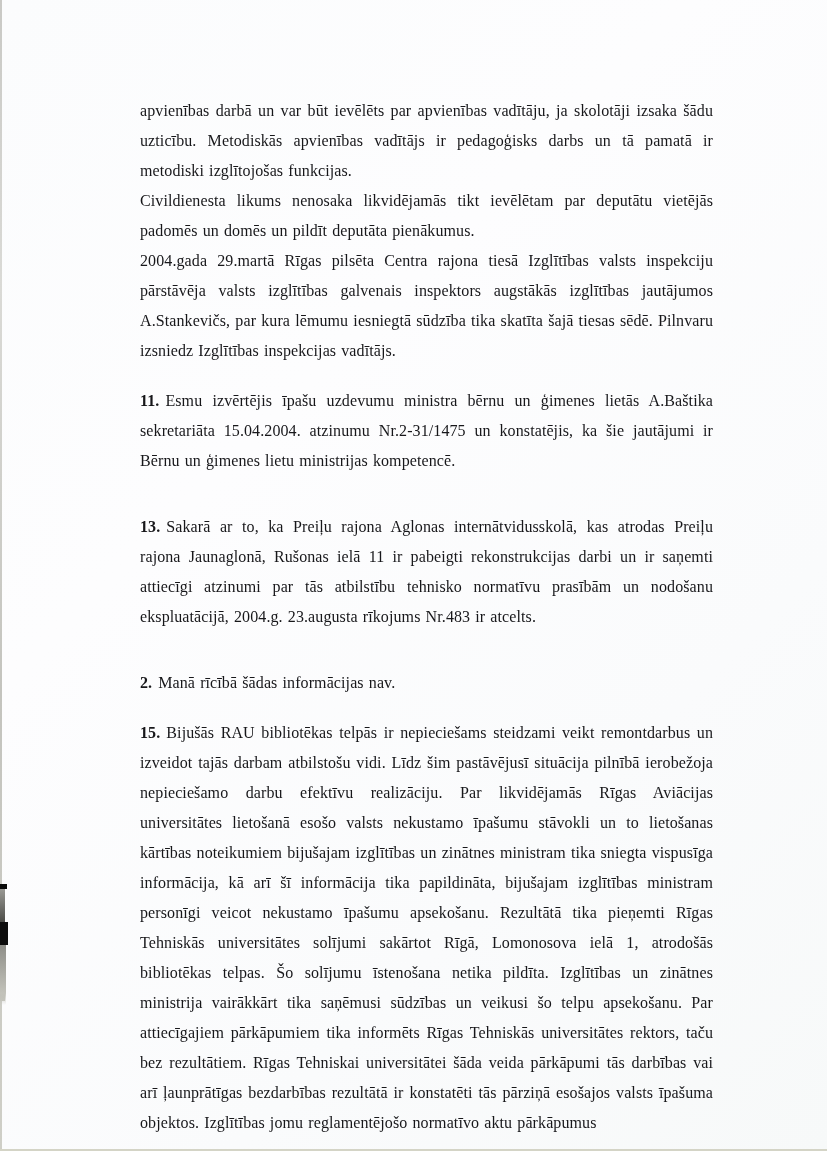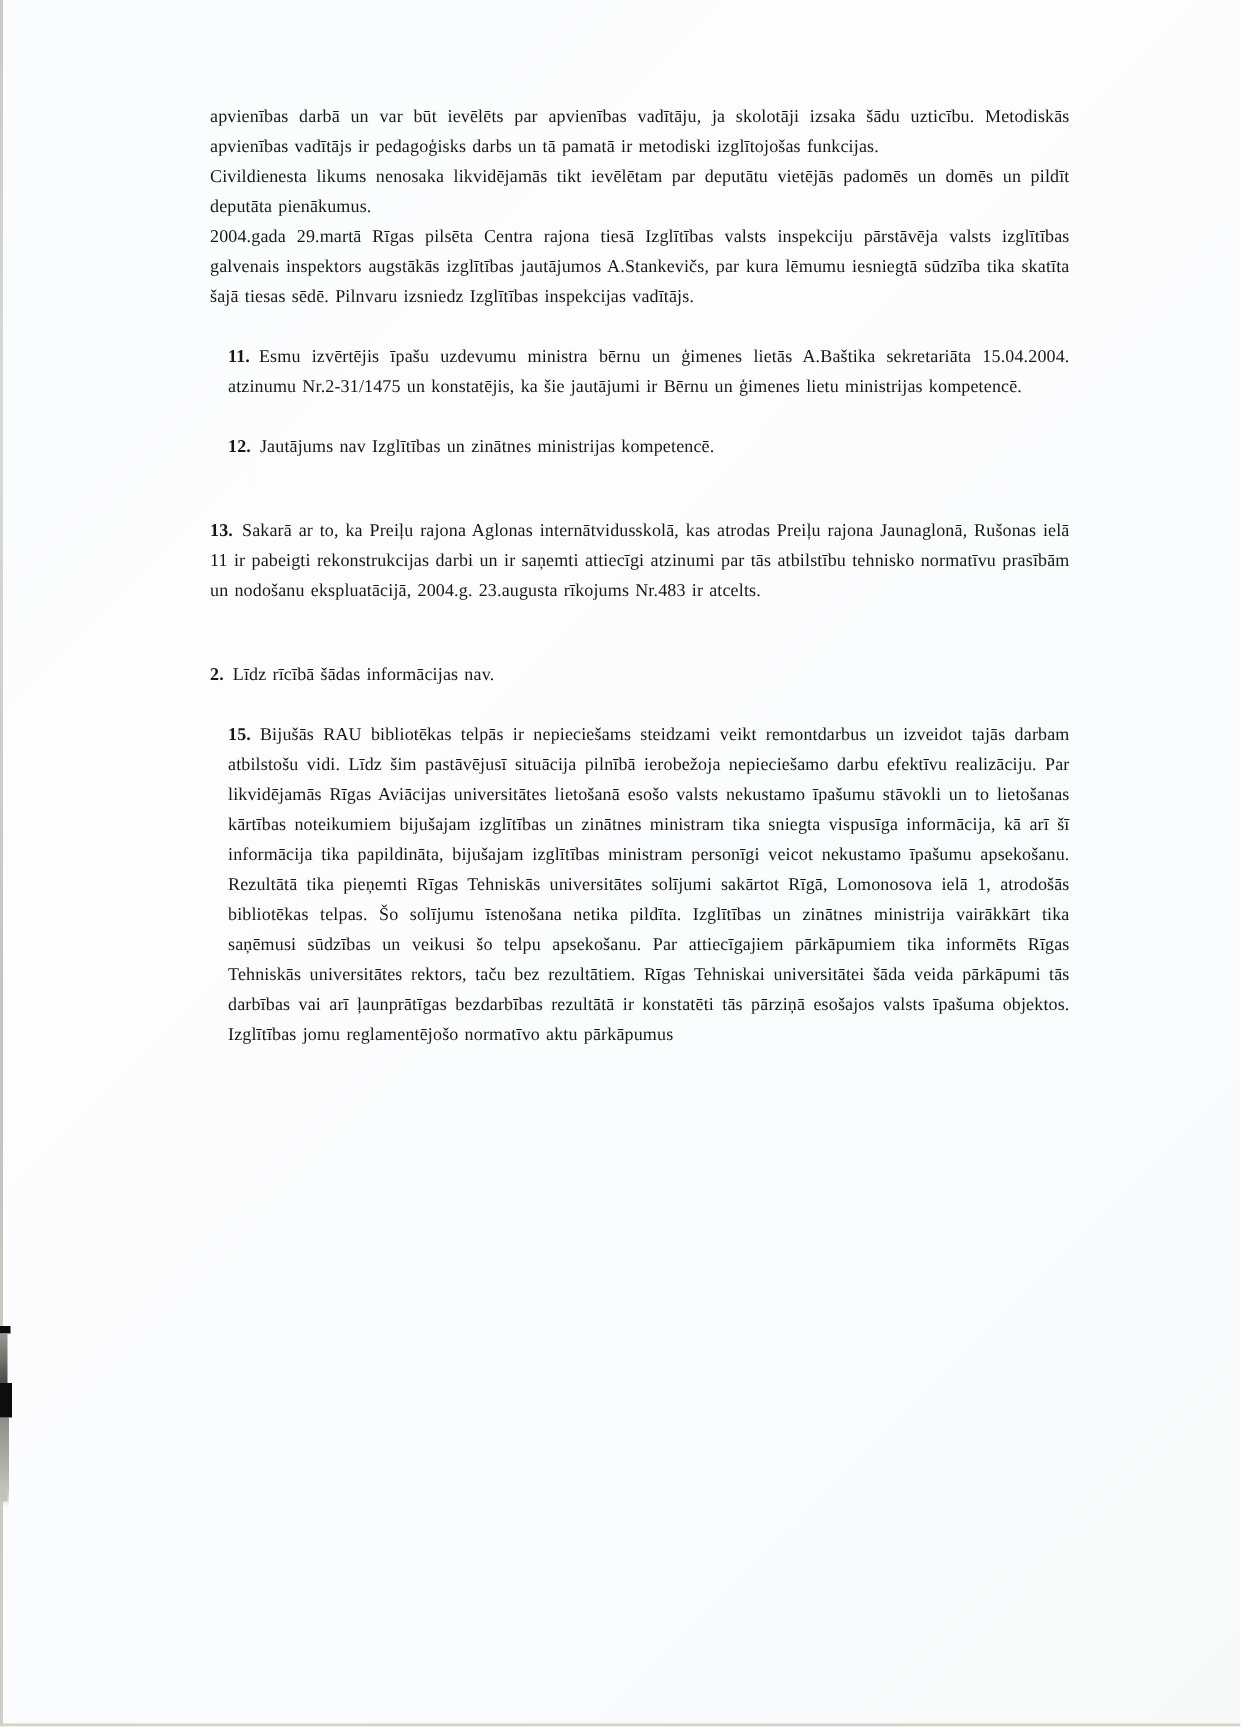--- a/index.html
+++ b/index.html
@@ -51,55 +51,54 @@
   .artifact-fade {
     position: absolute;
     left: 0; top: 945px;
     width: 6px; height: 60px;
     background: linear-gradient(to bottom, #8e8e88, #c2c2ba 80%, rgba(200,200,192,0));
   }
   
   .doc {
     position: absolute;
     left: 140px;
-    top: 67px;
+    top: 96px;
     width: 573px;
-    font-size: 12px;
-    line-height: 20px;
+    font-size: 16px;
+    line-height: 30px;
     color: #17171a;
     text-align: justify;
     letter-spacing: 0.1px;
     word-spacing: 1px;
   }
   .para { margin: 0; }
-  .para.gap { margin-top: 20px; margin-left: 12px; }
+  .para.gap { margin-top: 20px; }
   .para.gap-lg { margin-top: 36px; }
   .num { font-weight: bold; margin-right: 6px; }
   .num:empty { margin-right: 0; }
 </style>
 </head>
 <body>
 
 <div class="scan-page">
 
   <div class="doc">
 
     <p class="para"><b class="num"></b><span>apvienības darbā un var būt ievēlēts par apvienības vadītāju, ja skolotāji izsaka šādu uzticību. Metodiskās apvienības vadītājs ir pedagoģisks darbs un tā pamatā ir metodiski izglītojošas funkcijas.</span></p>
 
     <p class="para"><b class="num"></b><span>Civildienesta likums nenosaka likvidējamās tikt ievēlētam par deputātu vietējās padomēs un domēs un pildīt deputāta pienākumus.</span></p>
 
     <p class="para"><b class="num"></b><span>2004.gada 29.martā Rīgas pilsēta Centra rajona tiesā Izglītības valsts inspekciju pārstāvēja valsts izglītības galvenais inspektors augstākās izglītības jautājumos A.Stankevičs, par kura lēmumu iesniegtā sūdzība tika skatīta šajā tiesas sēdē. Pilnvaru izsniedz Izglītības inspekcijas vadītājs.</span></p>
 
     <p class="para gap"><b class="num">11.</b><span>Esmu izvērtējis īpašu uzdevumu ministra bērnu un ģimenes lietās A.Baštika sekretariāta 15.04.2004. atzinumu Nr.2-31/1475 un konstatējis, ka šie jautājumi ir Bērnu un ģimenes lietu ministrijas kompetencē.</span></p>
 
-    <p class="para gap"><b class="num">12.</b><span>Jautājums nav Izglītības un zinātnes ministrijas kompetencē.</span></p>
 
     <p class="para gap-lg"><b class="num">13.</b><span>Sakarā ar to, ka Preiļu rajona Aglonas internātvidusskolā, kas atrodas Preiļu rajona Jaunaglonā, Rušonas ielā 11 ir pabeigti rekonstrukcijas darbi un ir saņemti attiecīgi atzinumi par tās atbilstību tehnisko normatīvu prasībām un nodošanu ekspluatācijā, 2004.g. 23.augusta rīkojums Nr.483 ir atcelts.</span></p>
 
-    <p class="para gap-lg"><b class="num">2.</b><span>Līdz rīcībā šādas informācijas nav.</span></p>
+    <p class="para gap-lg"><b class="num">2.</b><span>Manā rīcībā šādas informācijas nav.</span></p>
 
     <p class="para gap"><b class="num">15.</b><span>Bijušās RAU bibliotēkas telpās ir nepieciešams steidzami veikt remontdarbus un izveidot tajās darbam atbilstošu vidi. Līdz šim pastāvējusī situācija pilnībā ierobežoja nepieciešamo darbu efektīvu realizāciju. Par likvidējamās Rīgas Aviācijas universitātes lietošanā esošo valsts nekustamo īpašumu stāvokli un to lietošanas kārtības noteikumiem bijušajam izglītības un zinātnes ministram tika sniegta vispusīga informācija, kā arī šī informācija tika papildināta, bijušajam izglītības ministram personīgi veicot nekustamo īpašumu apsekošanu. Rezultātā tika pieņemti Rīgas Tehniskās universitātes solījumi sakārtot Rīgā, Lomonosova ielā 1, atrodošās bibliotēkas telpas. Šo solījumu īstenošana netika pildīta. Izglītības un zinātnes ministrija vairākkārt tika saņēmusi sūdzības un veikusi šo telpu apsekošanu. Par attiecīgajiem pārkāpumiem tika informēts Rīgas Tehniskās universitātes rektors, taču bez rezultātiem. Rīgas Tehniskai universitātei šāda veida pārkāpumi tās darbības vai arī ļaunprātīgas bezdarbības rezultātā ir konstatēti tās pārziņā esošajos valsts īpašuma objektos. Izglītības jomu reglamentējošo normatīvo aktu pārkāpumus</span></p>
 
   </div>
 
   <div class="left-scan-line"></div>
   <div class="bottom-scan-line"></div>
   <div class="artifact-dash"></div>
   <div class="artifact-strip"></div>
   <div class="artifact-block"></div>

